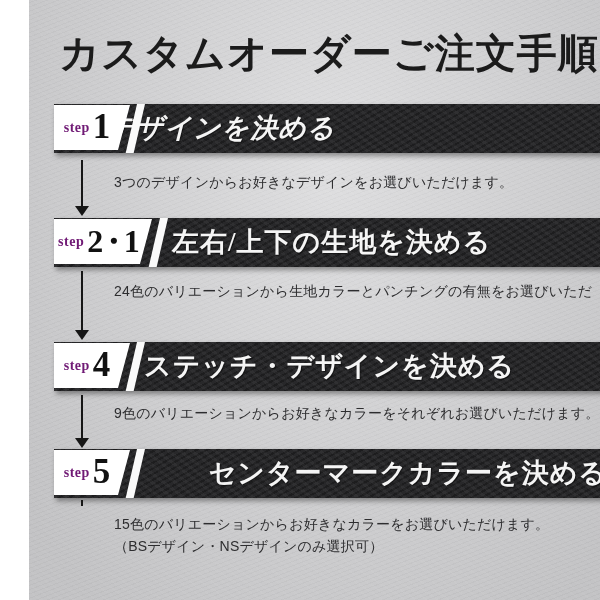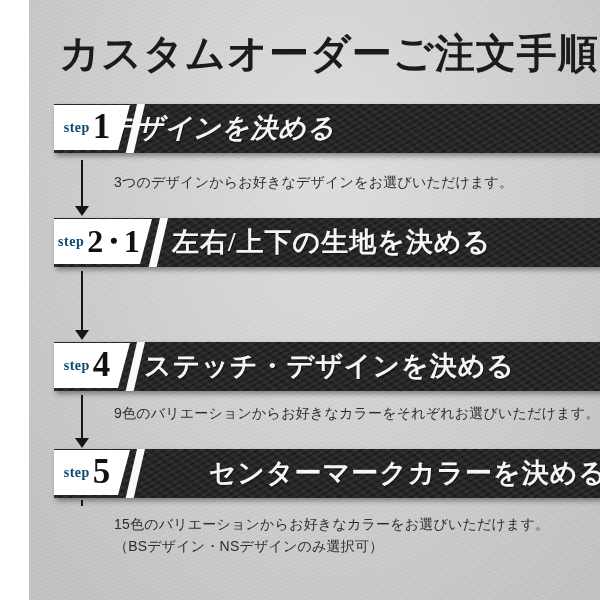--- a/index.html
+++ b/index.html
@@ -39,21 +39,21 @@
   
   .label-box{
     position:absolute;left:25px;height:45px;
     background:var(--box-bg,#ffffff);
     clip-path:polygon(0 0,100% 0,calc(100% - 12px) 100%,0 100%);
     filter:drop-shadow(2px 3px 2px rgba(0,0,0,0.45));
     display:flex;align-items:center;justify-content:center;
     padding-right:10px;box-sizing:border-box;
   }
   .step-word{
-    font-size:14px;font-weight:600;color:#0c4a6e;
+    font-size:14px;font-weight:600;color:#701a75;
     margin-right:3px;letter-spacing:0.5px;
   }
   .step-num{
     font-size:35px;font-weight:600;color:#111;line-height:1;
     padding-bottom:2px;
   }
   
   .slash{
     position:absolute;width:8px;height:49px;
     background:#fafafa;
@@ -113,20 +113,21 @@
   <section class="step s2">
     <div class="bar">
       <div class="bar-title">左右/上下の生地を決める</div>
     </div>
     <div class="slash"></div>
     <div class="label-box">
       <span class="step-word">step</span>
       <span class="step-num">2・1</span>
     </div>
     <div class="desc">
+      <div class="desc-line">24色のバリエーションから生地カラーとパンチングの有無をお選びいただ</div>
     </div>
     <div class="arrow">
       <div class="arrow-line"></div>
       <div class="arrow-head"></div>
     </div>
   </section>
 
   <section class="step s4">
     <div class="bar">
       <div class="bar-title">ステッチ・デザインを決める</div>

